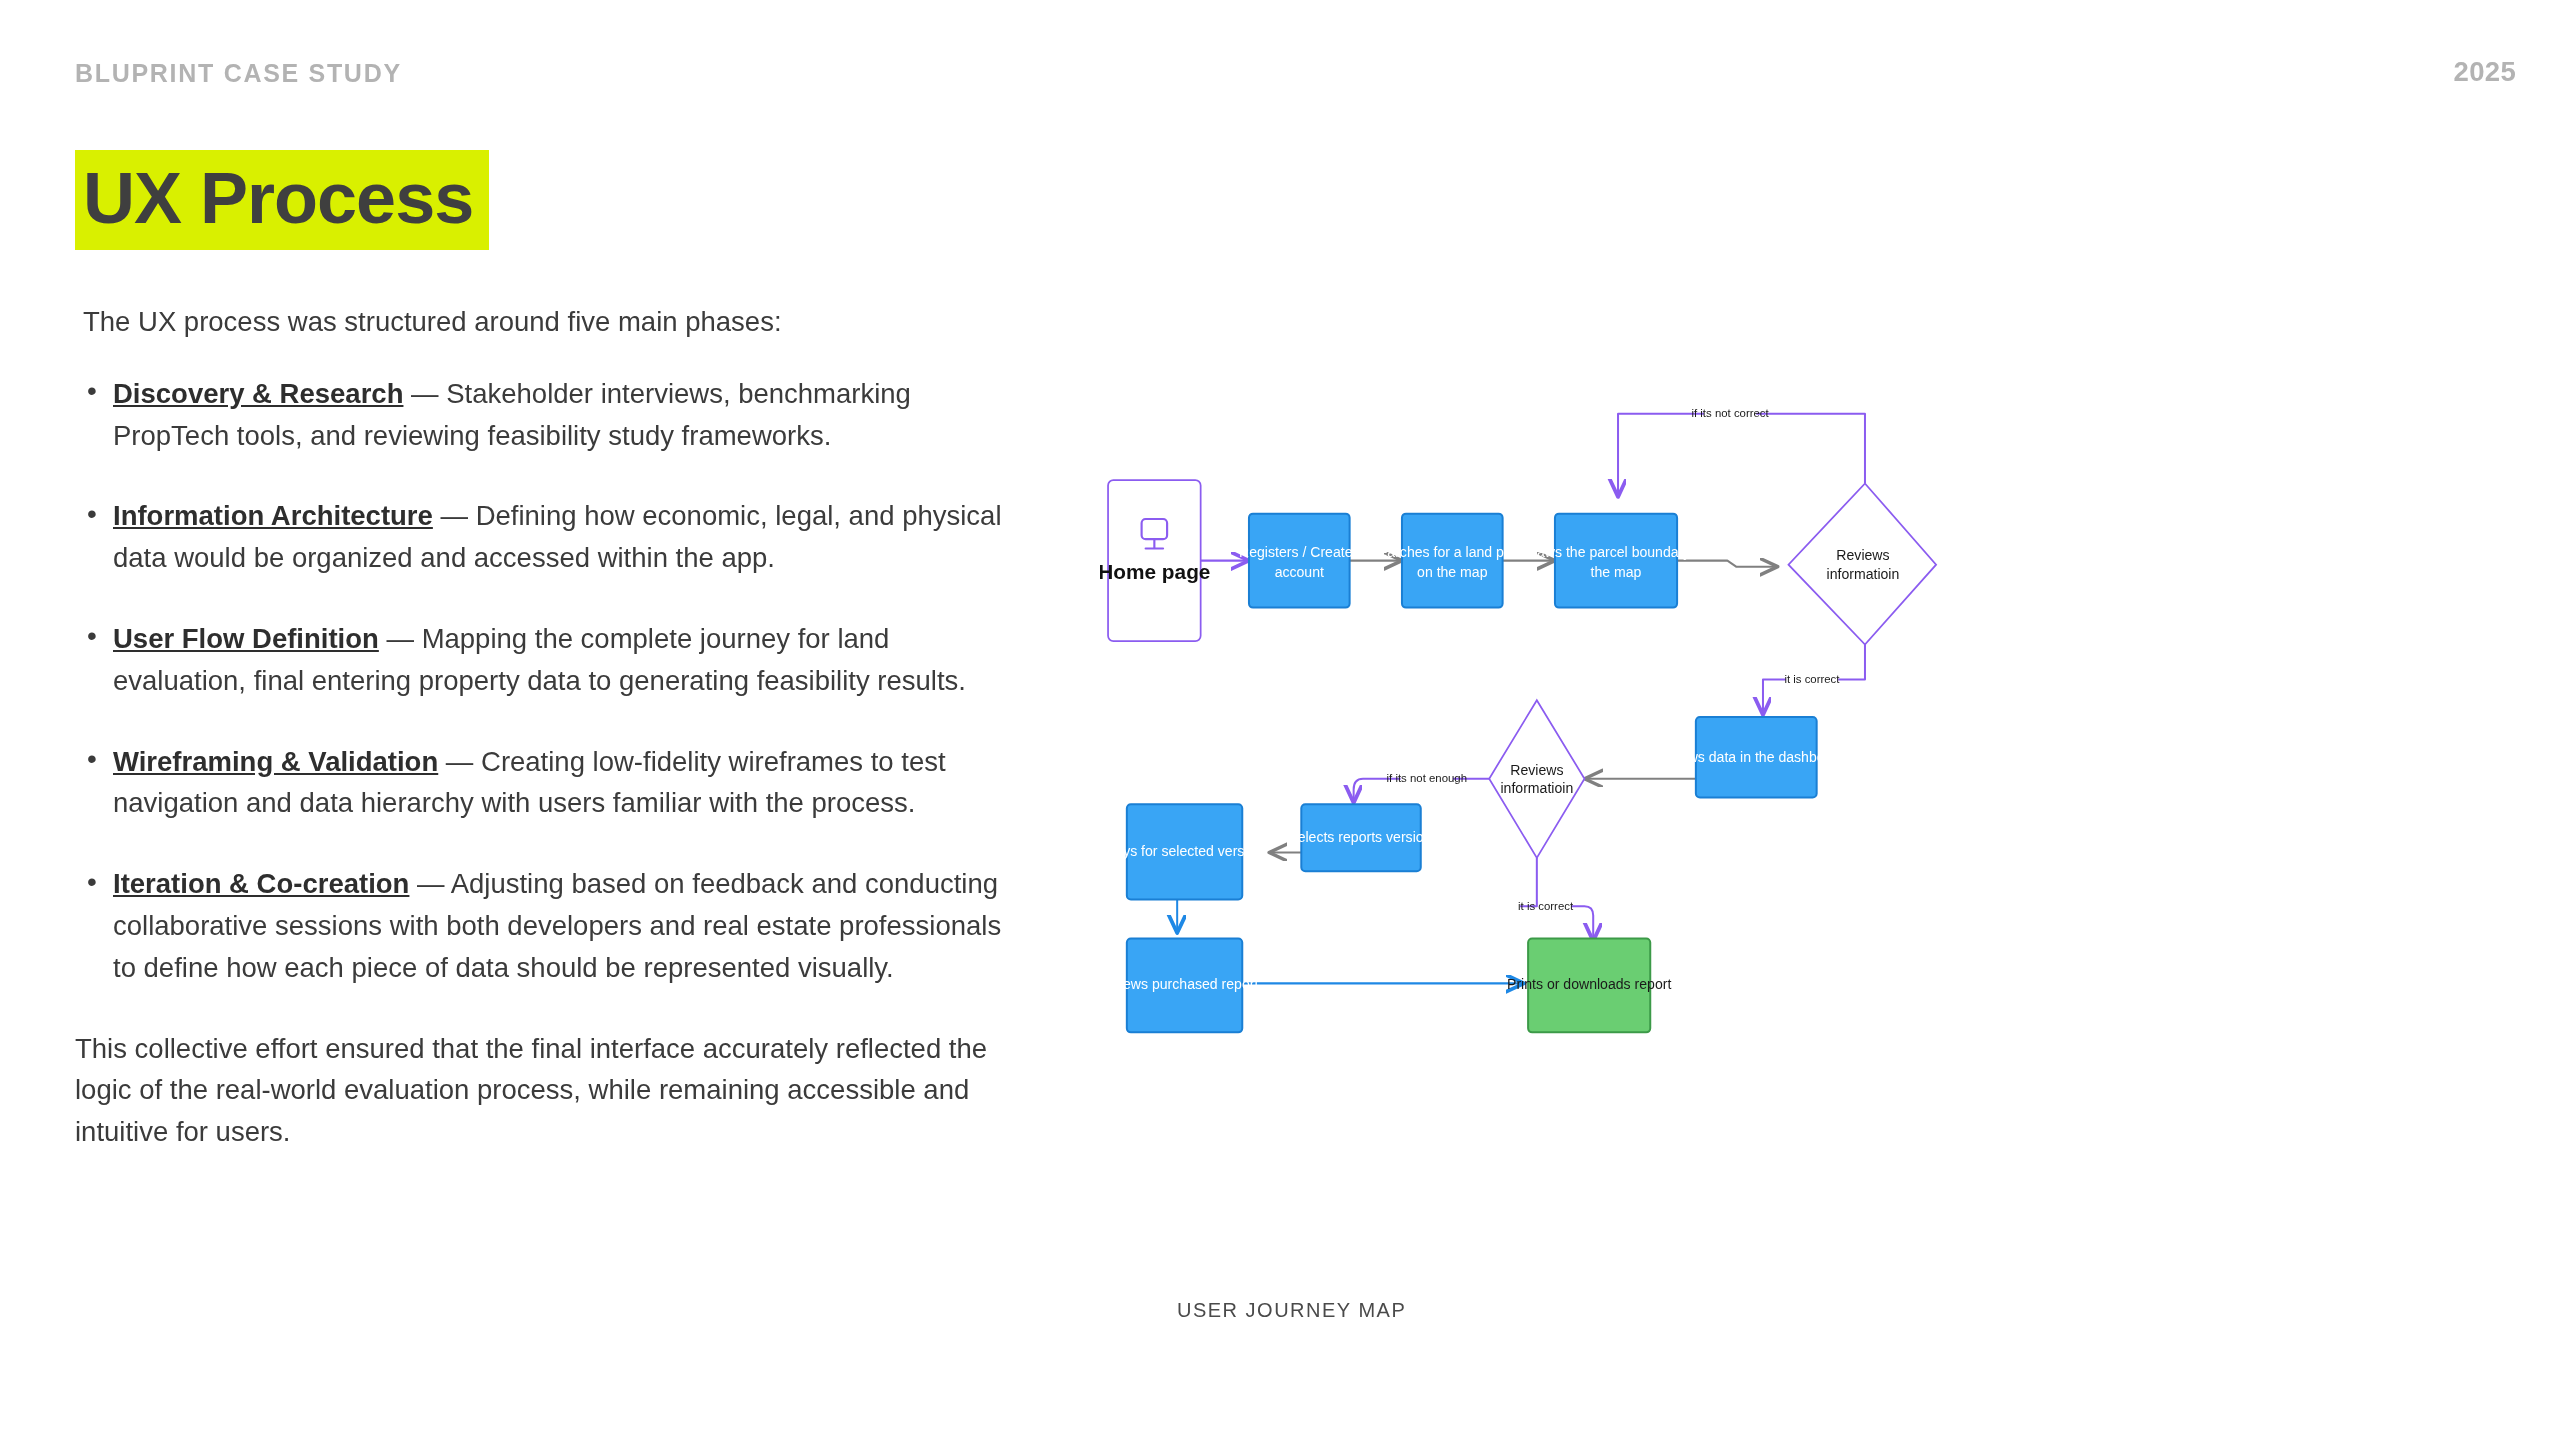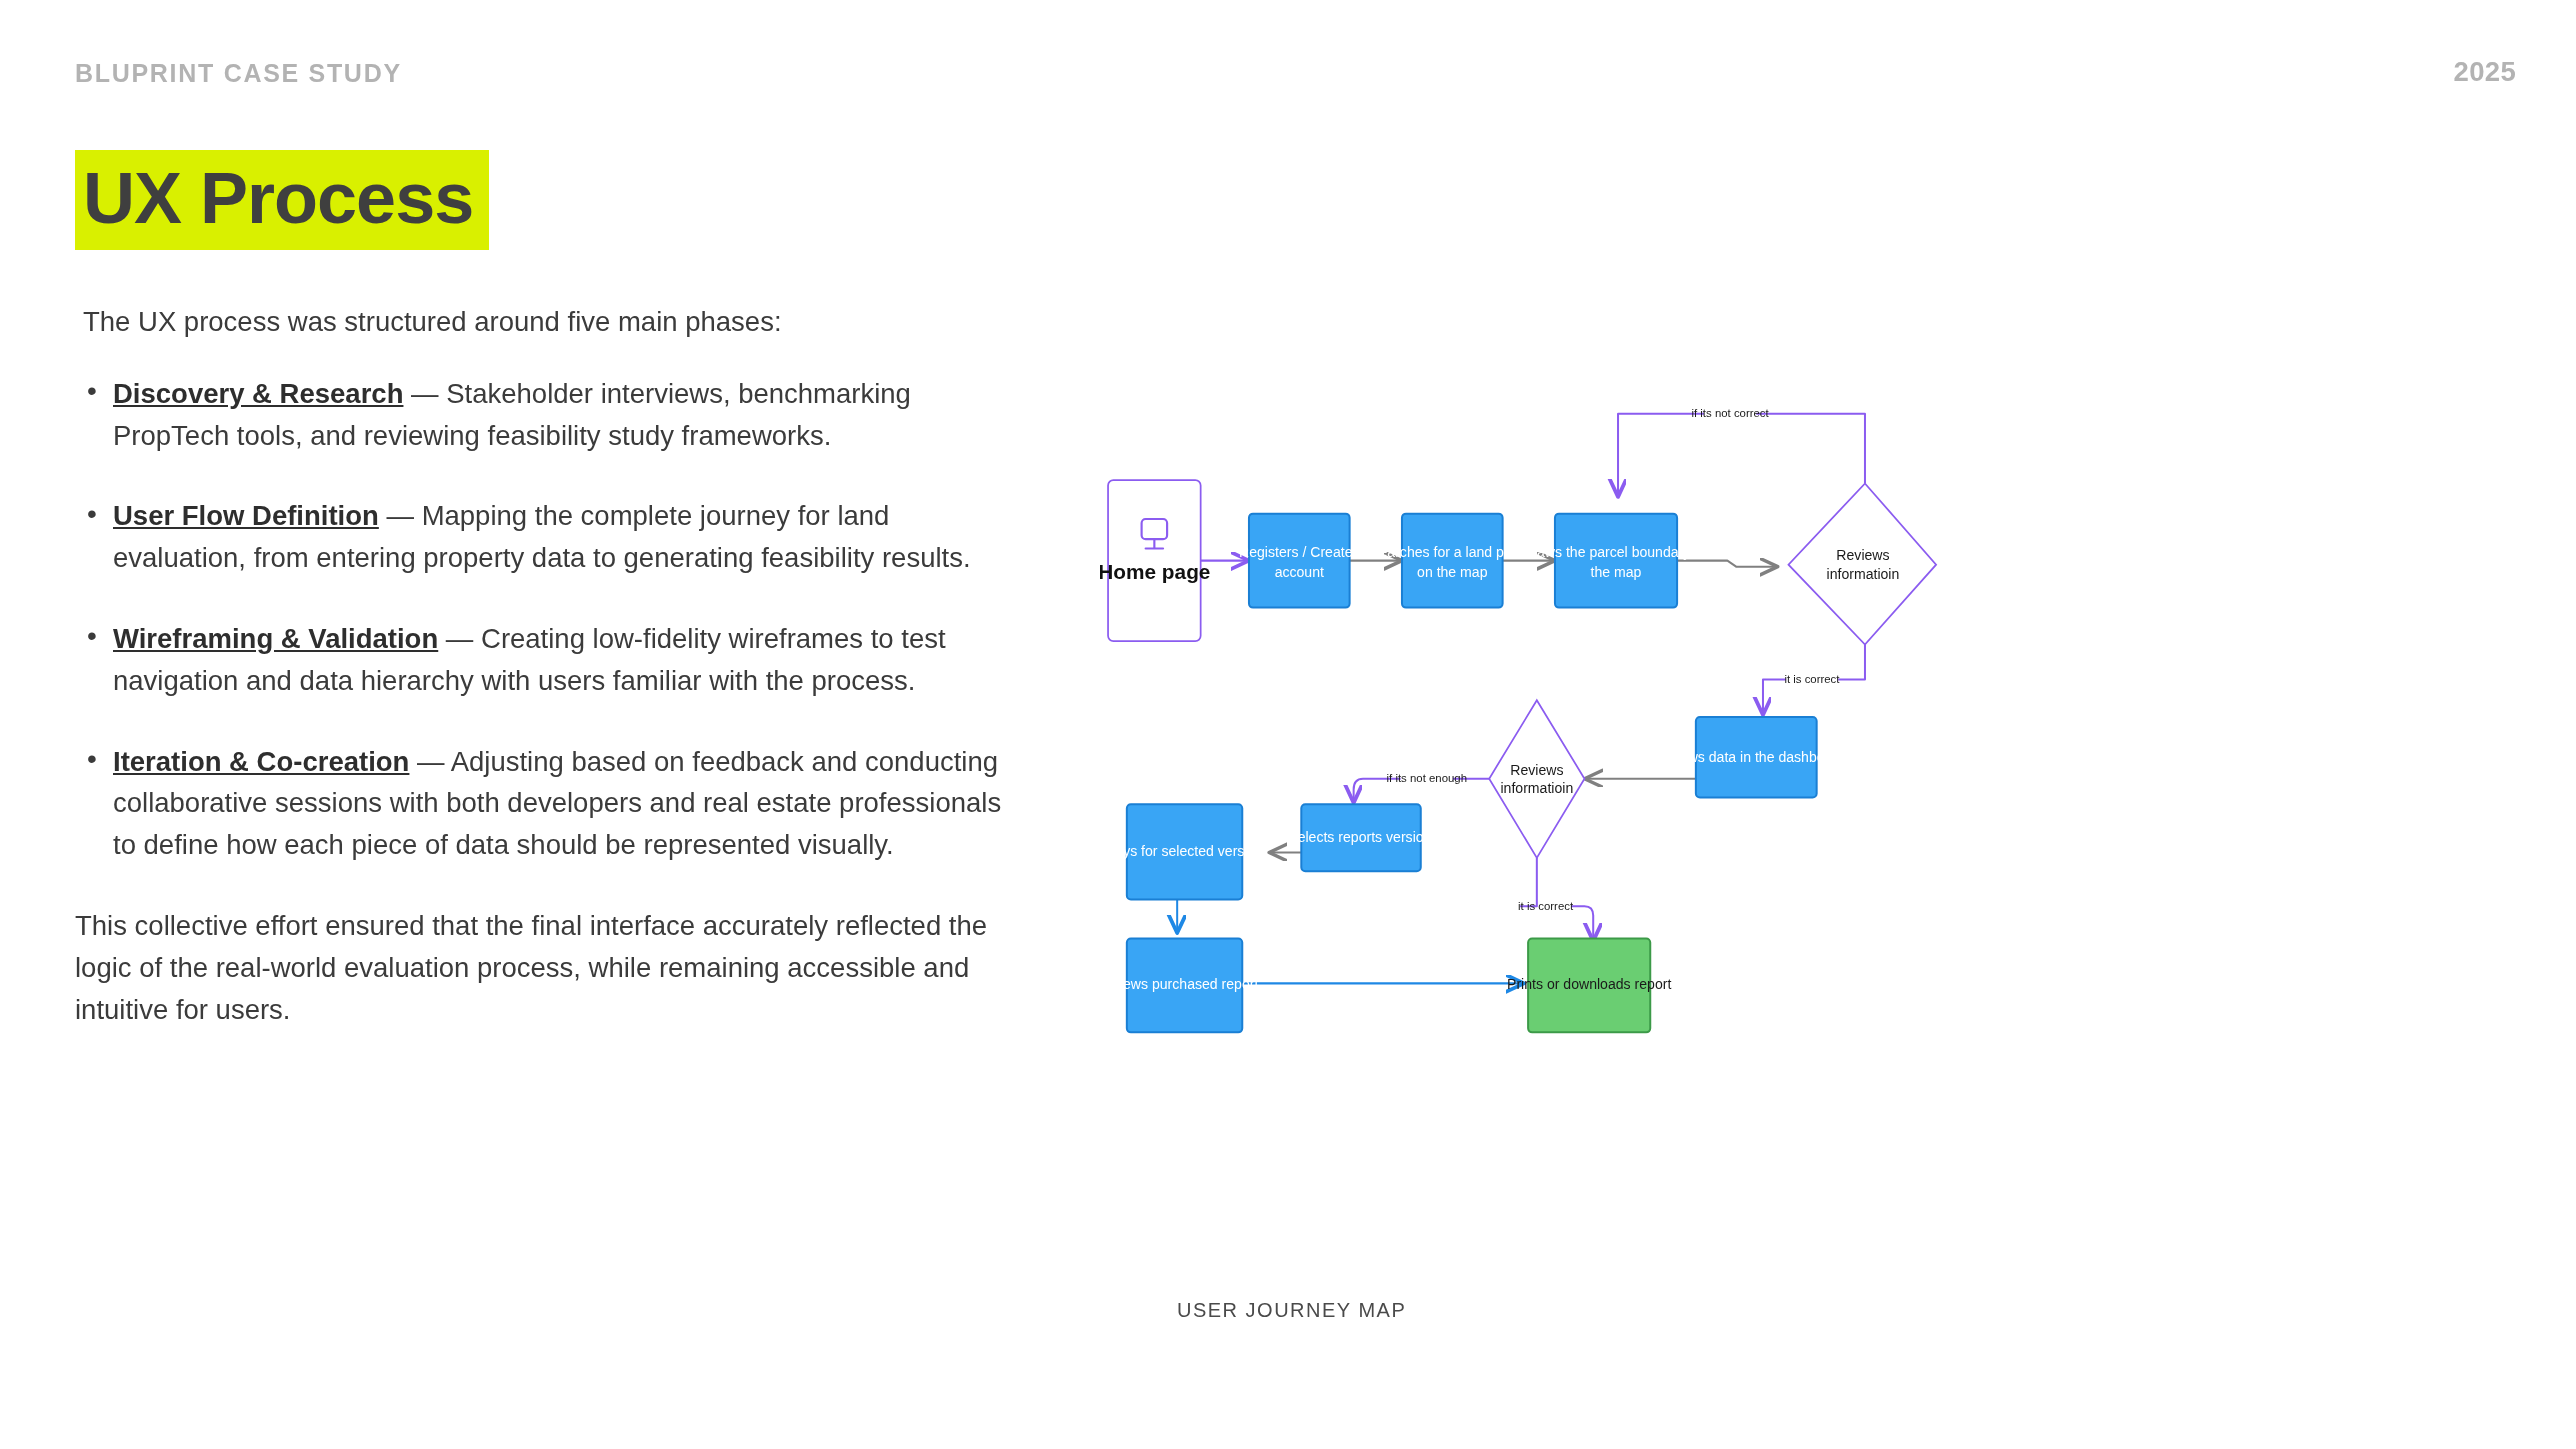--- a/index.html
+++ b/index.html
@@ -95,21 +95,24 @@
     <span class="title">UX Process</span>
   </div>
 
   <div class="body-col">
     <p class="intro">The UX process was structured around five main phases:</p>
     <ul class="phases">
       <li>
         <strong>Discovery &amp; Research</strong><span> — </span><span>Stakeholder interviews, benchmarking PropTech tools, and reviewing feasibility study frameworks.</span>
       </li>
       <li>
-        <strong>User Flow Definition</strong><span> — </span><span>Mapping the complete journey for land evaluation, from entering property data to generating feasibility results.</span>
+        <strong>Information Architecture</strong><span> — </span><span>Defining how economic, legal, and physical data would be organized and accessed within the app.</span>
+      </li>
+      <li>
+        <strong>User Flow Definition</strong><span> — </span><span>Mapping the complete journey for land evaluation, final entering property data to generating feasibility results.</span>
       </li>
       <li>
         <strong>Wireframing &amp; Validation</strong><span> — </span><span>Creating low-fidelity wireframes to test navigation and data hierarchy with users familiar with the process.</span>
       </li>
       <li>
         <strong>Iteration &amp; Co-creation</strong><span> — </span><span>Adjusting based on feedback and conducting collaborative sessions with both developers and real estate professionals to define how each piece of data should be represented visually.</span>
       </li>
     </ul>
     <p class="outro">This collective effort ensured that the final interface accurately reflected the logic of the real-world evaluation process, while remaining accessible and intuitive for users.</p>
   </div>

